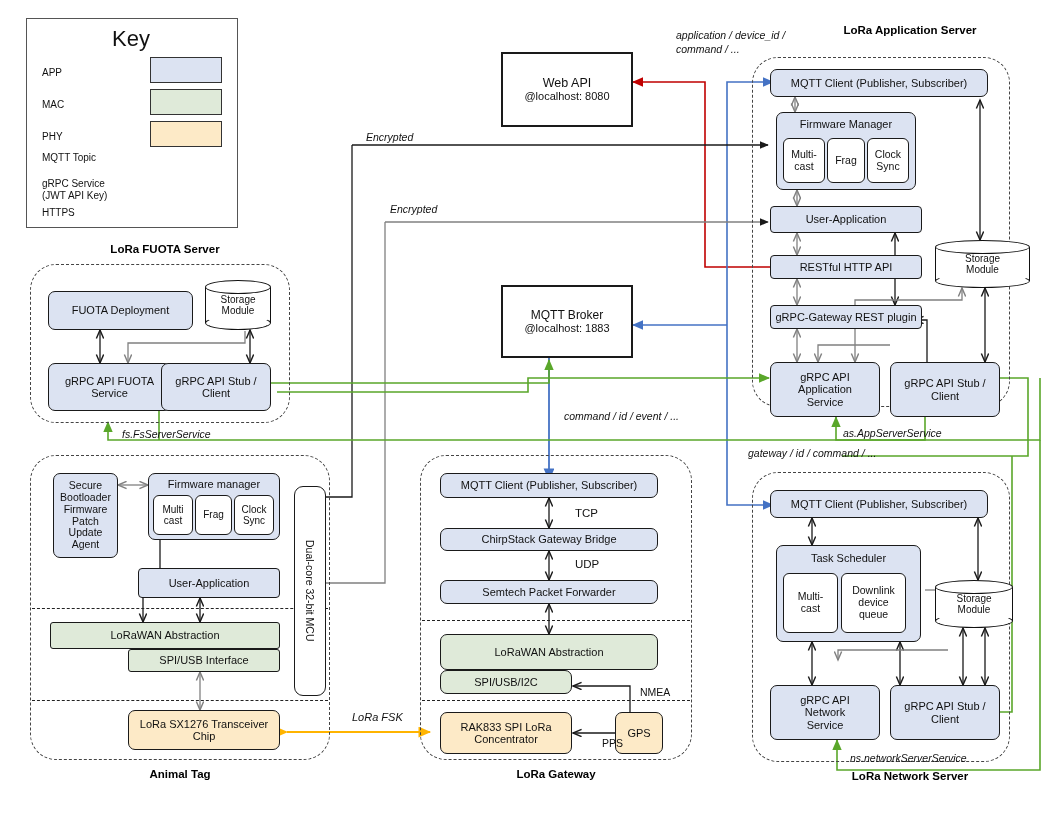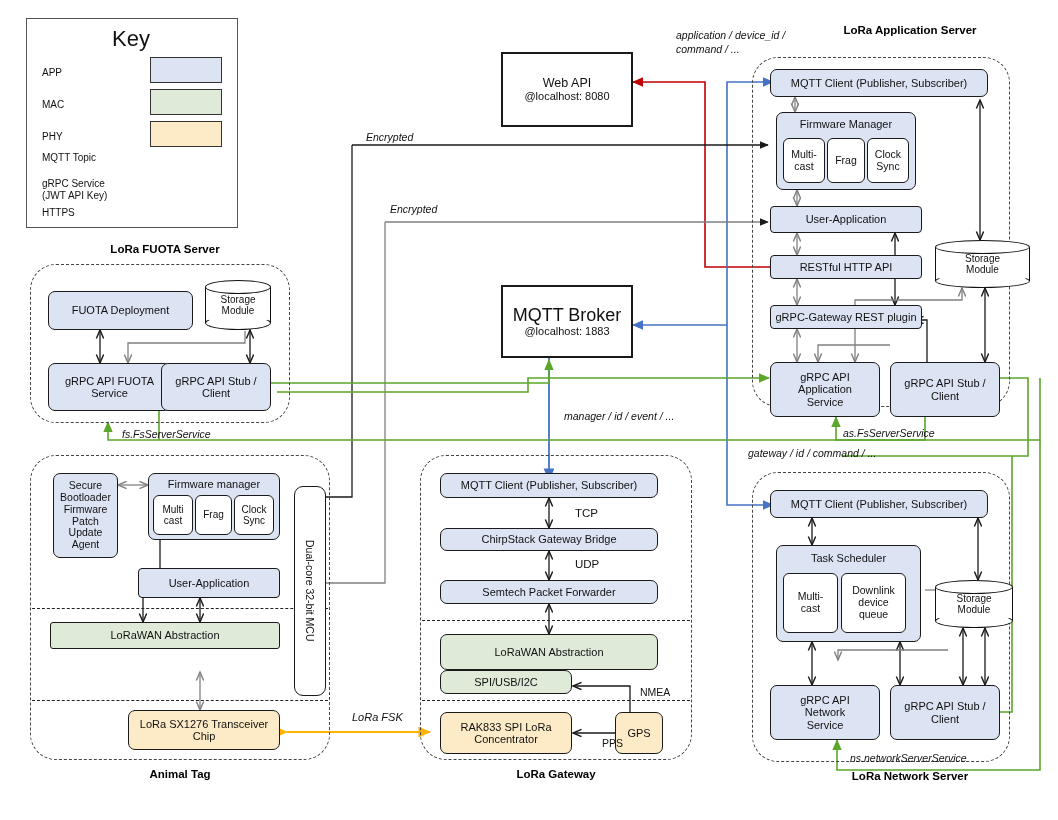--- a/index.html
+++ b/index.html
@@ -194,21 +194,21 @@
   <div class="key-row-lbl" style="left:42px;top:190px;">(JWT API Key)</div>
 
   <div class="key-row-lbl" style="left:42px;top:207px;">HTTPS</div>
 
   <div class="node plain" style="left:501px;top:52px;width:132px;height:75px;flex-direction:column;">
     <div style="font-size:12.5px;">Web API</div>
     <div style="font-size:11px;">@localhost: 8080</div>
   </div>
 
   <div class="node plain" style="left:501px;top:285px;width:132px;height:73px;flex-direction:column;">
-    <div style="font-size:18px;">MQTT Broker</div>
+    <div style="font-size:12px;">MQTT Broker</div>
     <div style="font-size:11px;">@localhost: 1883</div>
   </div>
 
   <div class="grp-title" style="left:800px;top:24px;width:220px;">LoRa Application Server</div>
   <div class="group" style="left:752px;top:57px;width:258px;height:350px;"></div>
 
   <div class="node app" style="left:770px;top:69px;width:218px;height:28px;">MQTT Client (Publisher, Subscriber)</div>
 
   <div class="node app" style="left:776px;top:112px;width:140px;height:78px;flex-direction:column;justify-content:flex-start;padding-top:5px;">
     <div style="font-size:11px;margin-bottom:4px;">Firmware Manager</div>
@@ -340,20 +340,21 @@
   </div>
   <div class="node white-sub" style="left:195px;top:495px;width:37px;height:40px;font-size:10px;">Frag</div>
   <div class="node white-sub" style="left:234px;top:495px;width:40px;height:40px;flex-direction:column;font-size:10px;">
     <div>Clock</div>
     <div>Sync</div>
   </div>
 
   <div class="node app" style="left:138px;top:568px;width:142px;height:30px;border-radius:4px;">User-Application</div>
 
   <div class="node mac" style="left:50px;top:622px;width:230px;height:27px;border-radius:3px;">LoRaWAN Abstraction</div>
+  <div class="node mac" style="left:128px;top:649px;width:152px;height:23px;border-radius:3px;">SPI/USB Interface</div>
 
   <div class="node phy" style="left:128px;top:710px;width:152px;height:40px;flex-direction:column;">
     <div>LoRa SX1276 Transceiver</div>
     <div>Chip</div>
   </div>
 
   <div class="vertlabel" style="left:294px;top:486px;width:32px;height:210px;">
     <span>Dual-core 32-bit MCU</span>
   </div>
 
@@ -379,22 +380,22 @@
   <div class="lbl" style="left:575px;top:558px;font-size:11.5px;">UDP</div>
   <div class="lbl" style="left:640px;top:686px;font-size:10.5px;">NMEA</div>
   <div class="lbl" style="left:581px;top:737px;font-size:10.5px;padding-left:21px;">PPS</div>
 
   <div class="lbl ital" style="left:676px;top:29px;">application / device_id /</div>
   <div class="lbl ital" style="left:676px;top:43px;">command / ...</div>
 
   <div class="lbl ital" style="left:366px;top:131px;">Encrypted</div>
   <div class="lbl ital" style="left:390px;top:203px;">Encrypted</div>
 
-  <div class="lbl ital" style="left:564px;top:410px;">manager / id / event / ...</div>
+  <div class="lbl ital" style="left:564px;top:410px;">command / id / event / ...</div>
   <div class="lbl ital" style="left:748px;top:447px;">gateway / id / command / ...</div>
 
   <div class="lbl ital" style="left:122px;top:428px;">fs.FsServerService</div>
-  <div class="lbl ital" style="left:843px;top:427px;">as.FsServerService</div>
+  <div class="lbl ital" style="left:843px;top:427px;">as.AppServerService</div>
   <div class="lbl ital" style="left:850px;top:752px;">ns.networkServerService</div>
 
   <div class="lbl ital" style="left:352px;top:711px;font-size:11px;">LoRa FSK</div>
 
 </div>
 
 </body></html>

